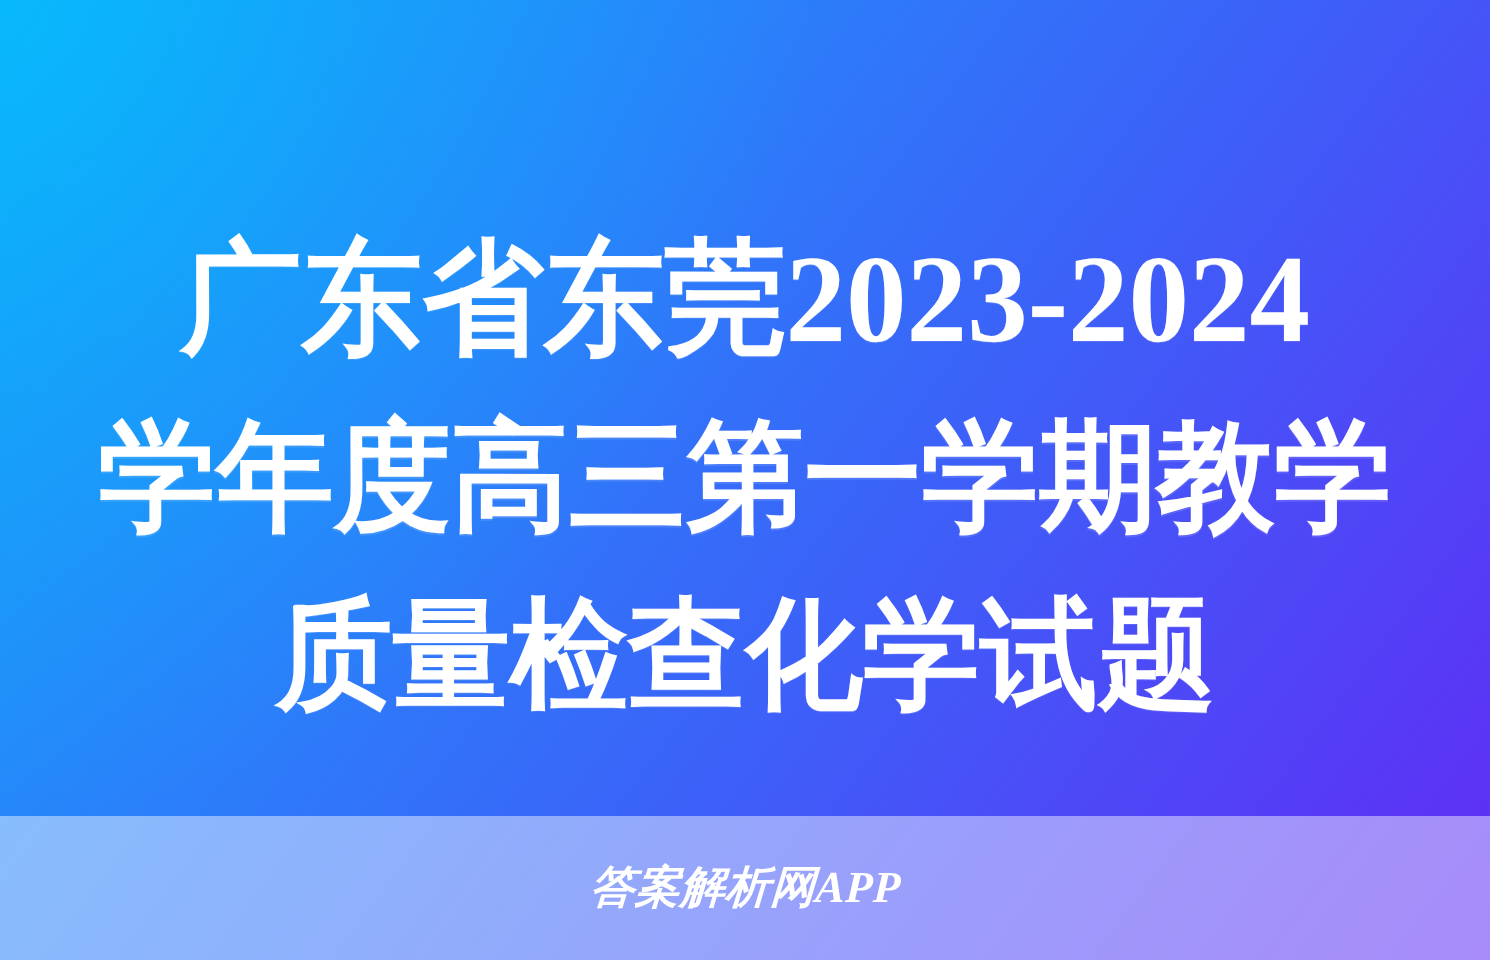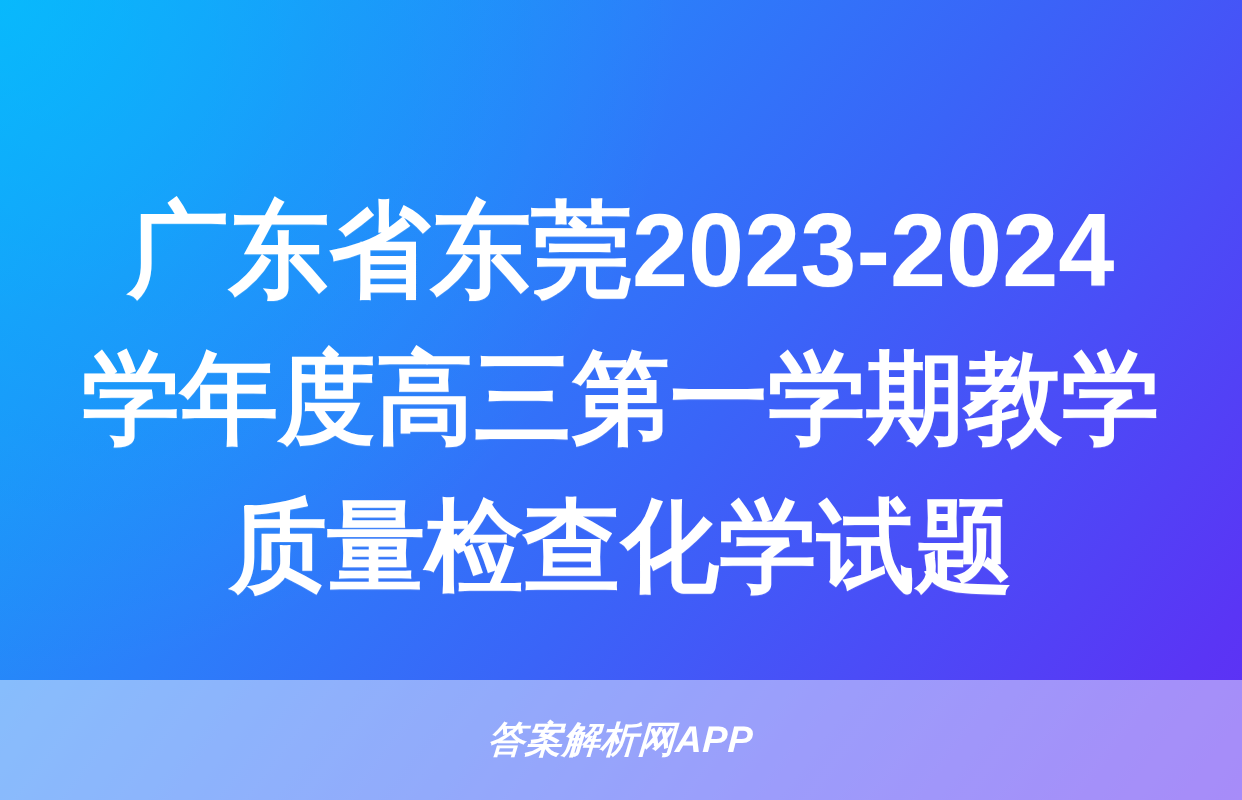--- a/index.html
+++ b/index.html
@@ -7,21 +7,21 @@
     margin: 0;
     padding: 0;
     background: #ffffff;
   }
 
   #poster {
     position: relative;
     width: 1242px;
     height: 800px;
     overflow: hidden;
-    font-family: Liberation Sans, sans-serif;
+    font-family: Liberation Serif, serif;
     -webkit-font-smoothing: antialiased;
   }
 
   
   #gradient-bg {
     position: absolute;
     inset: 0;
     background: linear-gradient(127deg,
                 #12a6f9 0%,
                 #1e93f9 18%,

